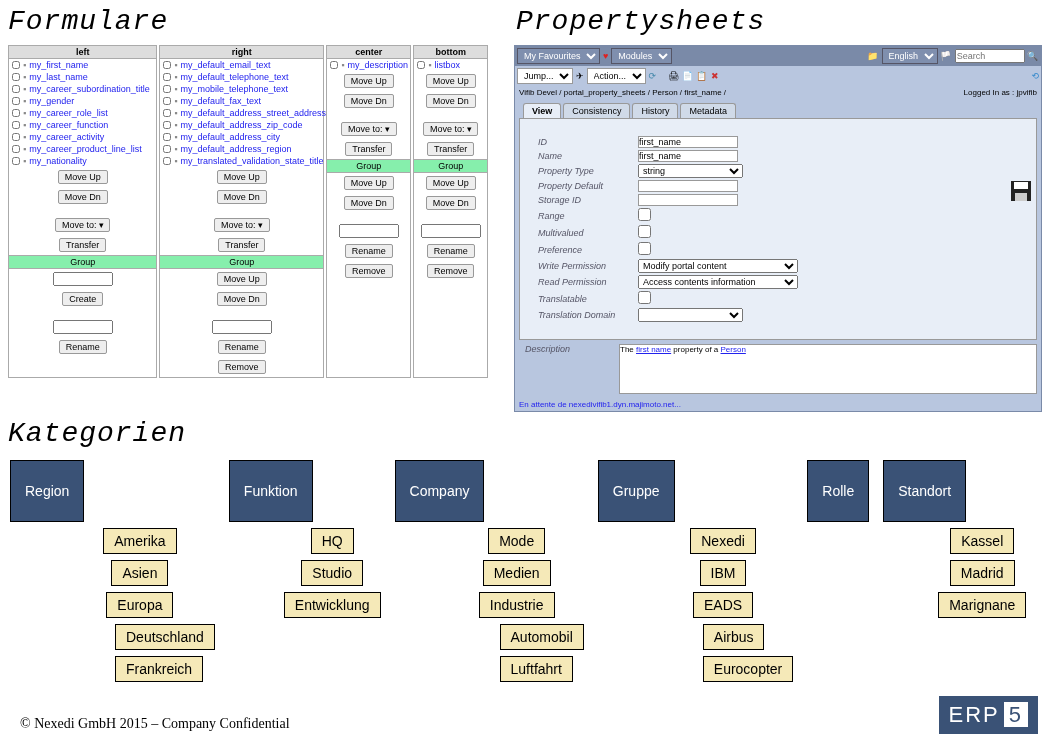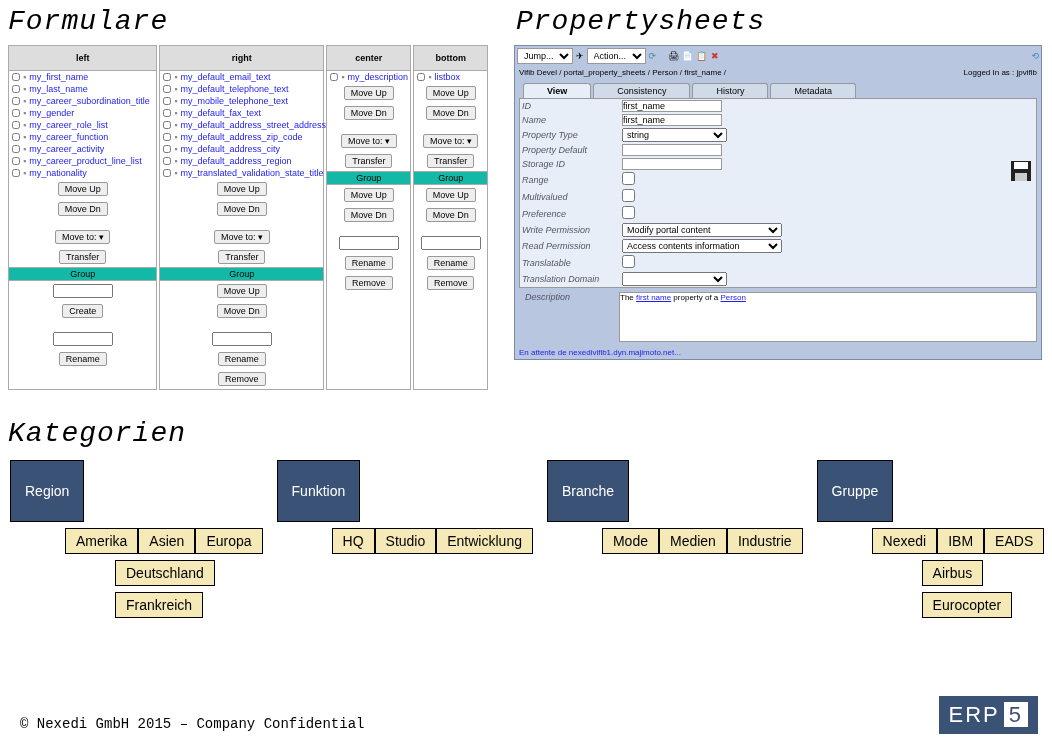--- a/index.html
+++ b/index.html
@@ -3,59 +3,59 @@
 <meta charset="utf-8">
 <style>
 *{box-sizing:border-box;margin:0;padding:0;font-family:Arial,sans-serif}
 body{width:1052px;height:744px;background:#fff;position:relative}
 .italic-title{font-family:'Courier New',monospace;font-style:italic;font-size:28px;font-weight:normal;letter-spacing:1px}
 .section-title{position:absolute}
 
 
 .formulare{position:absolute;top:45px;left:8px;width:480px;display:flex;gap:2px}
 .form-col{border:1px solid #aaa;background:#fff;font-size:9px}
-.form-col-header{background:#ddd;text-align:center;font-weight:bold;padding:7px;border-bottom:1px solid #aaa}
+.form-col-header{background:#ddd;text-align:center;font-weight:bold;padding:1px;border-bottom:1px solid #aaa}
 .form-item{display:flex;align-items:center;padding:1px 3px;gap:3px}
 .form-item input[type=checkbox]{width:8px;height:8px}
 .form-link{color:#22e;text-decoration:none}
 .form-btn-row{text-align:center;padding:2px}
 .form-btn{font-size:9px;padding:1px 6px;background:#eee;border:1px solid #999;border-radius:2px;margin:1px}
-.form-group-header{background:#14b8a6;text-align:center;padding:1px;border-top:1px solid #aaa;border-bottom:1px solid #aaa}
+.form-group-header{background:#86efac;text-align:center;padding:1px;border-top:1px solid #aaa;border-bottom:1px solid #aaa}
 .form-input{width:60px;font-size:9px;margin:1px}
 
 
 .propsheet{position:absolute;top:45px;left:514px;width:528px;border:1px solid #7a8aa8;background:#b8c6df;font-size:9px}
 .ps-toolbar1{display:flex;align-items:center;padding:2px;gap:3px;background:#7a8aa8}
 .ps-toolbar2{display:flex;align-items:center;padding:2px;gap:3px;background:#b8c6df}
 .ps-dropdown{font-size:9px;background:#7f8fae;color:#fff;border:1px solid #556;padding:1px 2px}
 .ps-dropdown2{font-size:9px;background:#fff;border:1px solid #999;padding:1px 2px}
 .ps-breadcrumb{padding:2px 4px;font-size:8px;display:flex;justify-content:space-between}
 .ps-tabs{display:flex;padding:4px 4px 0 8px;gap:2px}
-.ps-tab{padding:2px 23px;font-size:9px;background:#d0dae8;border:1px solid #999;border-bottom:none;border-radius:3px 3px 0 0;cursor:pointer}
+.ps-tab{padding:2px 8px;font-size:9px;background:#d0dae8;border:1px solid #999;border-bottom:none;border-radius:3px 3px 0 0;cursor:pointer}
 .ps-tab.active{background:#e8eef7;font-weight:bold}
-.ps-form{background:#e8eef7;border:1px solid #999;margin:0 4px;padding:0}
+.ps-form{background:#e8eef7;border:1px solid #999;margin:0 4px;padding:16px}
 .ps-row{display:flex;align-items:center;padding:1px 2px}
 .ps-label{width:100px;font-style:italic;color:#556}
 .ps-val{flex:1}
 .ps-val input[type=text]{font-size:9px;width:100px;border:1px solid #999}
 .ps-val select{font-size:9px;width:105px}
 .ps-desc-box{border:1px solid #999;margin:4px;min-height:50px;background:#fff;font-size:8px}
 .ps-footer{padding:2px 4px;font-size:8px;color:#22e}
 .ps-save-icon{position:absolute;right:8px;top:80px;width:24px;height:24px}
 
 
 .kat{position:absolute;top:460px;left:10px;width:1030px}
 .kat-tree{display:flex;gap:14px;align-items:flex-start}
 .kat-col{position:relative;font-family:'Courier New',monospace;font-size:14px}
 .kat-root{background:#3a5276;color:#fff;padding:22px 14px;border:1px solid #000;display:inline-block}
 .kat-child{background:#f5e9b8;border:1px solid #000;padding:4px 10px;display:inline-block;margin-top:6px}
-.kat-children{margin-left:55px;display:flex;flex-direction:row;align-items:center;position:relative}
+.kat-children{margin-left:55px;display:flex;flex-direction:column;align-items:center;position:relative}
 .kat-sub{margin-left:55px;display:flex;flex-direction:column;align-items:flex-start}
 
-.footer{position:absolute;bottom:12px;left:20px;font-family:Liberation Mono, monospace;font-size:14px}
+.footer{position:absolute;bottom:12px;left:20px;font-family:Liberation Serif, serif;font-size:14px}
 .logo{position:absolute;bottom:10px;right:14px;background:#3a5276;color:#fff;font-family:Arial;font-size:22px;padding:6px 10px;letter-spacing:2px}
 .logo .five{background:#fff;color:#3a5276;padding:0 5px;margin-left:4px}
 
 .heart{color:#d22}
 select.small{font-size:9px}
 </style>
 </head>
 <body>
 
 <div class="section-title italic-title" style="top:6px;left:8px">Formulare</div>
@@ -218,20 +218,31 @@
         <div class="form-btn-row"><button class="form-btn">Move Up</button></div>
         <div class="form-btn-row"><button class="form-btn">Move Dn</button></div>
         <div class="form-btn-row" style="margin-top:8px"><input class="form-input" style=""></div>
         <div class="form-btn-row"><button class="form-btn">Rename</button></div>
         <div class="form-btn-row"><button class="form-btn">Remove</button></div>
       </div>
     </div>
   </div>
 
 <div class="propsheet">
+  <div class="ps-toolbar1">
+    <select class="ps-dropdown"><option>My Favourites</option></select>
+    <span class="heart">♥</span>
+    <select class="ps-dropdown"><option>Modules</option></select>
+    <span style="flex:1"></span>
+    <span style="color:#fc6">📁</span>
+    <select class="ps-dropdown"><option>English</option></select>
+    <span>🏳️</span>
+    <input type="text" style="width: 70px; font-size: 9px;" placeholder="Search">
+    <span>🔍</span>
+  </div>
   <div class="ps-toolbar2">
     <select class="ps-dropdown2 small"><option>Jump...</option></select>
     <span>✈</span>
     <select class="ps-dropdown2 small"><option>Action...</option></select>
     <span style="color:#48a">⟳</span>
     <span style="width:6px"></span>
     <span>🖨</span>
     <span>📄</span>
     <span>📋</span>
     <span style="color:#c33">✖</span>
@@ -322,24 +333,27 @@
           <div class="kat-child">Europa</div>
         </div><div class="kat-sub" style="margin-left: 105px;">
           <div class="kat-child">Deutschland</div>
           <div class="kat-child">Frankreich</div>
         </div></div>
       <div class="kat-col"><div class="kat-root">Funktion</div><div class="kat-children">
           <div class="kat-child">HQ</div>
           <div class="kat-child">Studio</div>
           <div class="kat-child">Entwicklung</div>
         </div></div>
-      <div class="kat-col"><div class="kat-root">Branche</div><div class="kat-children">
+      <div class="kat-col"><div class="kat-root">Company</div><div class="kat-children">
           <div class="kat-child">Mode</div>
           <div class="kat-child">Medien</div>
           <div class="kat-child">Industrie</div>
+        </div><div class="kat-sub" style="margin-left: 105px;">
+          <div class="kat-child">Automobil</div>
+          <div class="kat-child">Luftfahrt</div>
         </div></div>
       <div class="kat-col"><div class="kat-root">Gruppe</div><div class="kat-children">
           <div class="kat-child">Nexedi</div>
           <div class="kat-child">IBM</div>
           <div class="kat-child">EADS</div>
         </div><div class="kat-sub" style="margin-left: 105px;">
           <div class="kat-child">Airbus</div>
           <div class="kat-child">Eurocopter</div>
         </div></div>
       <div class="kat-col"><div class="kat-root">Rolle</div></div>

